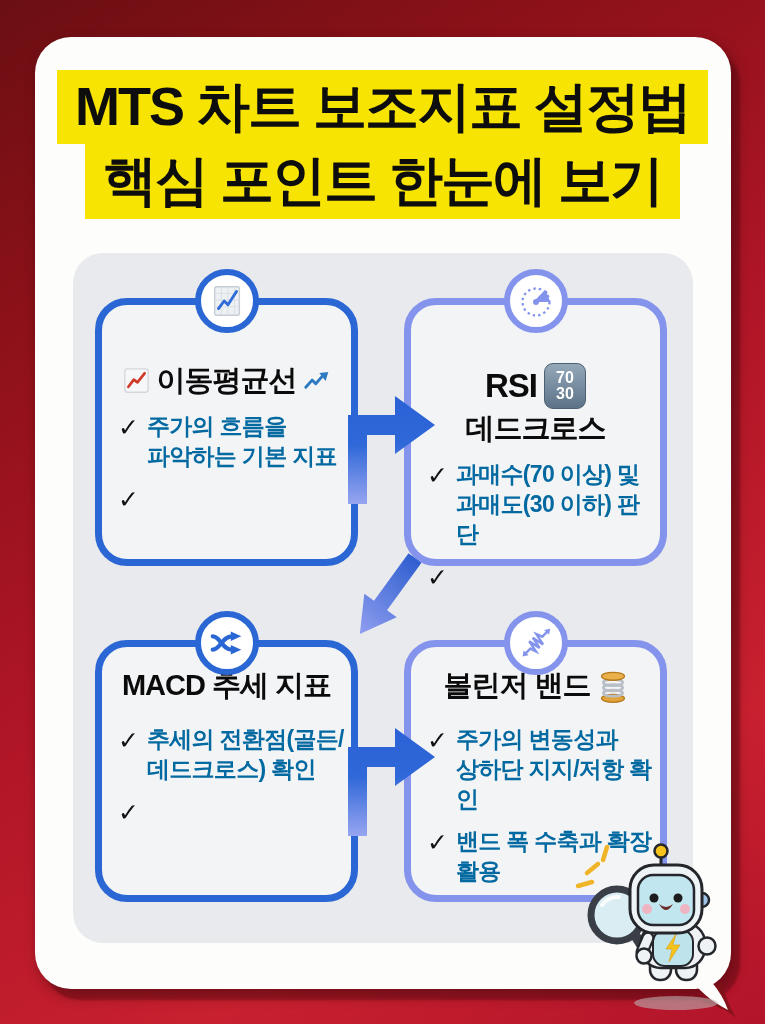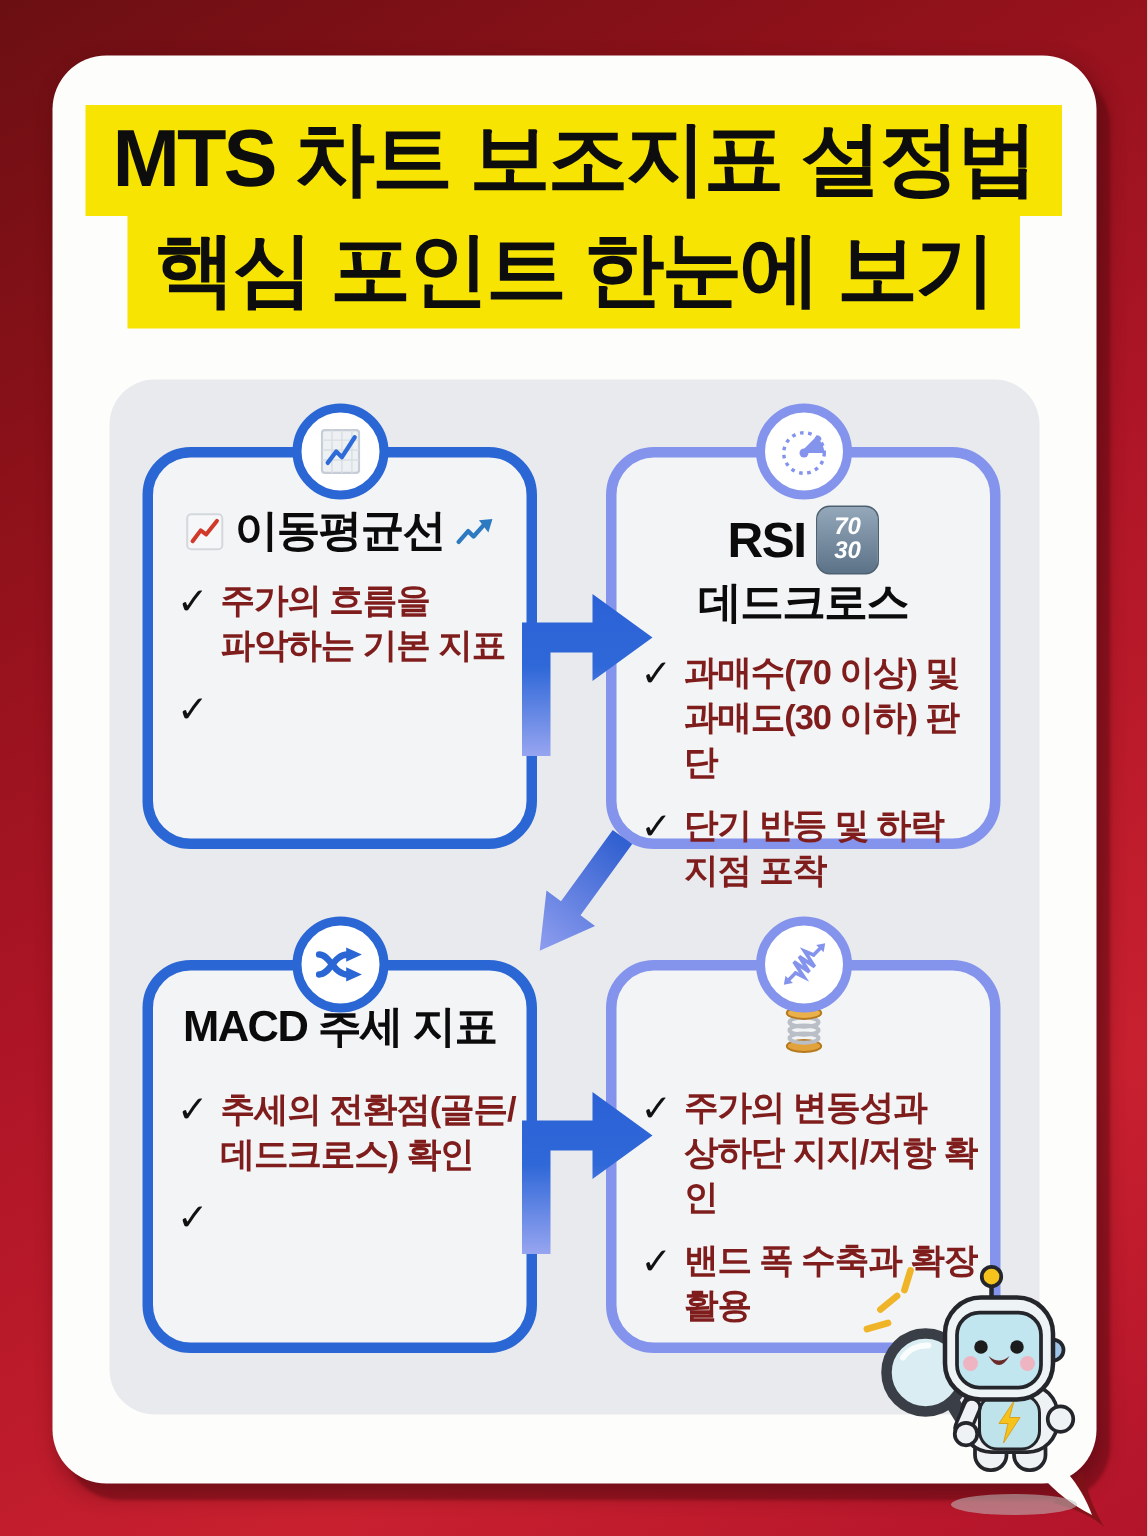--- a/index.html
+++ b/index.html
@@ -13,34 +13,34 @@
   .banner-line{background:#f7e403;color:#0d0d0d;font-weight:900;font-size:54px;line-height:1.08;
         letter-spacing:-2px;padding:7px 18px 9px;white-space:nowrap;}
   .panel{position:absolute;left:73px;top:253px;width:620px;height:690px;background:#e9eaee;border-radius:30px;z-index:2;}
   .card{position:absolute;width:263px;box-sizing:border-box;background:#f3f4f6;border-radius:32px;z-index:3;}
   .card-strong{border:7px solid #2b67d4;}
   .card-soft{border:7px solid #8494ec;}
   .circle{position:absolute;left:50%;top:-36px;transform:translateX(-50%);width:64px;height:64px;border-radius:50%;
         background:#ffffff;display:flex;align-items:center;justify-content:center;box-sizing:border-box;}
   .circle.strong{border:6px solid #2b67d4;}
   .circle.soft{border:6px solid #8494ec;}
-  .title-block{margin-top:32px;display:flex;flex-direction:column;align-items:center;gap:2px;}
+  .title-block{margin-top:58px;display:flex;flex-direction:column;align-items:center;gap:2px;}
   .title-block.single{margin-top:21px;}
   .title-row{display:flex;align-items:center;justify-content:center;gap:7px;
         font-size:29px;font-weight:800;letter-spacing:-1px;color:#0b0b0b;line-height:1.22;white-space:nowrap;}
   .rsi-title{font-size:33px;}
   .badge{width:40px;height:44px;border-radius:9px;border:1.5px solid #4d6072;
         background:linear-gradient(#94a8ba,#5c7287);display:flex;flex-direction:column;align-items:center;justify-content:center;
-        color:#ffffff;font-size:16px;font-weight:900;line-height:1.02;letter-spacing:0;font-style:italic;}
+        color:#ffffff;font-size:16px;font-weight:900;line-height:1.02;letter-spacing:0;}
   .inline-icon{display:inline-flex;align-items:center;}
   .checklist{list-style:none;margin:14px 0 0 0;padding:0 6px 0 16px;display:flex;flex-direction:column;gap:12px;}
   .checklist.lower{margin-top:22px;}
   .check-item{display:flex;align-items:flex-start;gap:8px;}
   .mark{font-size:25px;font-weight:900;line-height:1.25;color:#111;}
-  .check-text{font-size:23px;font-weight:800;line-height:1.3;letter-spacing:-0.7px;color:#7f1d1d;white-space:pre-line;}
+  .check-text{font-size:23px;font-weight:800;line-height:1.3;letter-spacing:-0.7px;color:#0369a1;white-space:pre-line;}
   .arrow{position:absolute;z-index:4;}
   .robot{position:absolute;left:572px;top:838px;z-index:5;}
 </style>
 </head>
 <body>
 
 <div class="page">
 
   <div class="white-card"></div>
 
@@ -115,22 +115,20 @@
       </div>
     </div>
     <ul class="checklist">
       <li class="check-item">
         <span class="mark">✓</span>
         <span class="check-text">과매수(70 이상) 및
 과매도(30 이하) 판단</span>
       </li>
       <li class="check-item">
         <span class="mark">✓</span>
-        <span class="check-text">단기 반등 및 하락
-지점 포착</span>
       </li>
     </ul>
   </section>
 
   <section class="card card-strong" style="left:95px;top:640px;height:262px">
     <div class="circle strong">
       <svg width="42" height="38" viewBox="0 0 44 40">
         <path d="M7,13 C15,13 17,27 27,27" stroke="#2b67d4" stroke-width="4.5" fill="none" stroke-linecap="round"></path>
         <path d="M7,27 C15,27 17,13 27,13" stroke="#2b67d4" stroke-width="4.5" fill="none" stroke-linecap="round"></path>
         <polygon points="26,8 37,13 26,18" fill="#2b67d4"></polygon>
@@ -161,20 +159,21 @@
           <path d="M20,11 L14,13.5 L26,16 L14,18.5 L26,21 L14,23.5 L26,26 L20,28" fill="none" stroke="#8494ec" stroke-width="2.4" stroke-linecap="round"></path>
           <line x1="20" y1="11" x2="20" y2="4" stroke="#8494ec" stroke-width="2.4" stroke-linecap="round"></line>
           <line x1="20" y1="28" x2="20" y2="35" stroke="#8494ec" stroke-width="2.4" stroke-linecap="round"></line>
           <polygon points="16.5,5 20,0 23.5,5" fill="#8494ec"></polygon>
           <polygon points="16.5,34 20,39 23.5,34" fill="#8494ec"></polygon>
         </g>
       </svg>
     </div>
     <div class="title-block single">
       <div class="title-row">
+        <span>볼린저 밴드</span>
         <span class="inline-icon">
           <svg width="30" height="34" viewBox="0 0 34 38">
             <ellipse cx="17" cy="33" rx="13" ry="4.5" fill="#e2a23c" stroke="#b67a1e" stroke-width="1.5"></ellipse>
             <g fill="none" stroke="#b9bec7" stroke-width="3">
               <ellipse cx="17" cy="27" rx="11" ry="3.5"></ellipse>
               <ellipse cx="17" cy="21" rx="11" ry="3.5"></ellipse>
               <ellipse cx="17" cy="15" rx="11" ry="3.5"></ellipse>
             </g>
             <ellipse cx="17" cy="8" rx="13" ry="4.5" fill="#eab04a" stroke="#b67a1e" stroke-width="1.5"></ellipse>
           </svg>

